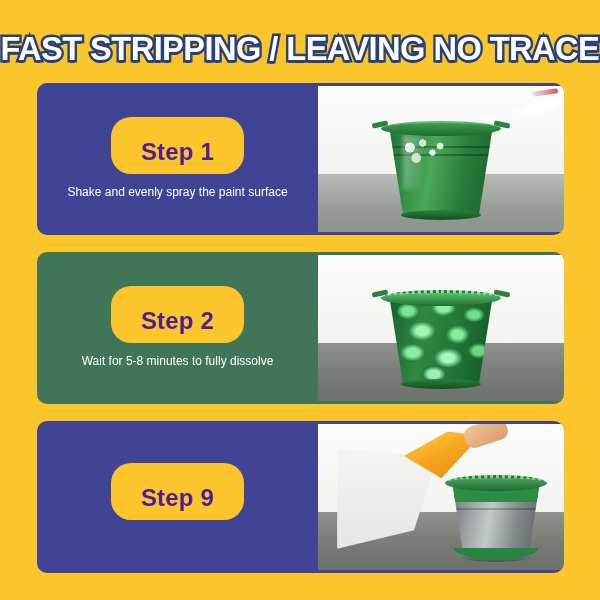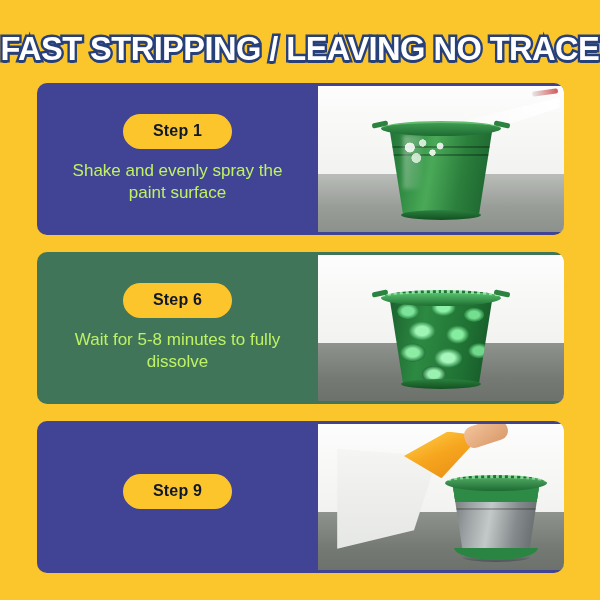--- a/index.html
+++ b/index.html
@@ -71,34 +71,34 @@
     display: flex;
     flex-direction: column;
     align-items: center;
     justify-content: center;
     box-sizing: border-box;
     padding: 0 10px;
   }
 
   .step-badge {
     background: #fcc52c;
-    color: #0f172a;
-    font-size: 16px;
+    color: #4c1d95;
+    font-size: 24px;
     font-weight: bold;
     line-height: 1;
-    padding: 9px 30px 10px 30px;
+    padding: 23px 30px 10px 30px;
     border-radius: 20px;
     letter-spacing: 0.2px;
     margin-bottom: 11px;
     white-space: nowrap;
   }
 
   .step-desc {
-    color: #bef264;
-    font-size: 17px;
+    color: #ffffff;
+    font-size: 12px;
     line-height: 1.32;
     text-align: center;
     max-width: 235px;
   }
 
   .panel-photo {
     position: relative;
     width: 246px;
     height: 146px;
     margin-left: 0;
@@ -365,21 +365,21 @@
           <div class="paint-splash"></div>
         </div>
         <div class="bucket-rim"></div>
         <div class="bucket-base"></div>
       </div>
     </div>
   </div>
 
   <div class="step-panel" id="panel-2">
     <div class="panel-text">
-      <div class="step-badge">Step 6</div>
+      <div class="step-badge">Step 2</div>
       <div class="step-desc">Wait for 5-8 minutes to fully dissolve</div>
     </div>
     <div class="panel-photo">
       <div class="ph-sky"></div>
       <div class="ph-floor floor-dark"></div>
       <div class="bucket">
         <div class="handle-lug lug-l"></div>
         <div class="handle-lug lug-r"></div>
         <div class="bucket-body blistered"></div>
         <div class="bucket-rim crusty"></div>

